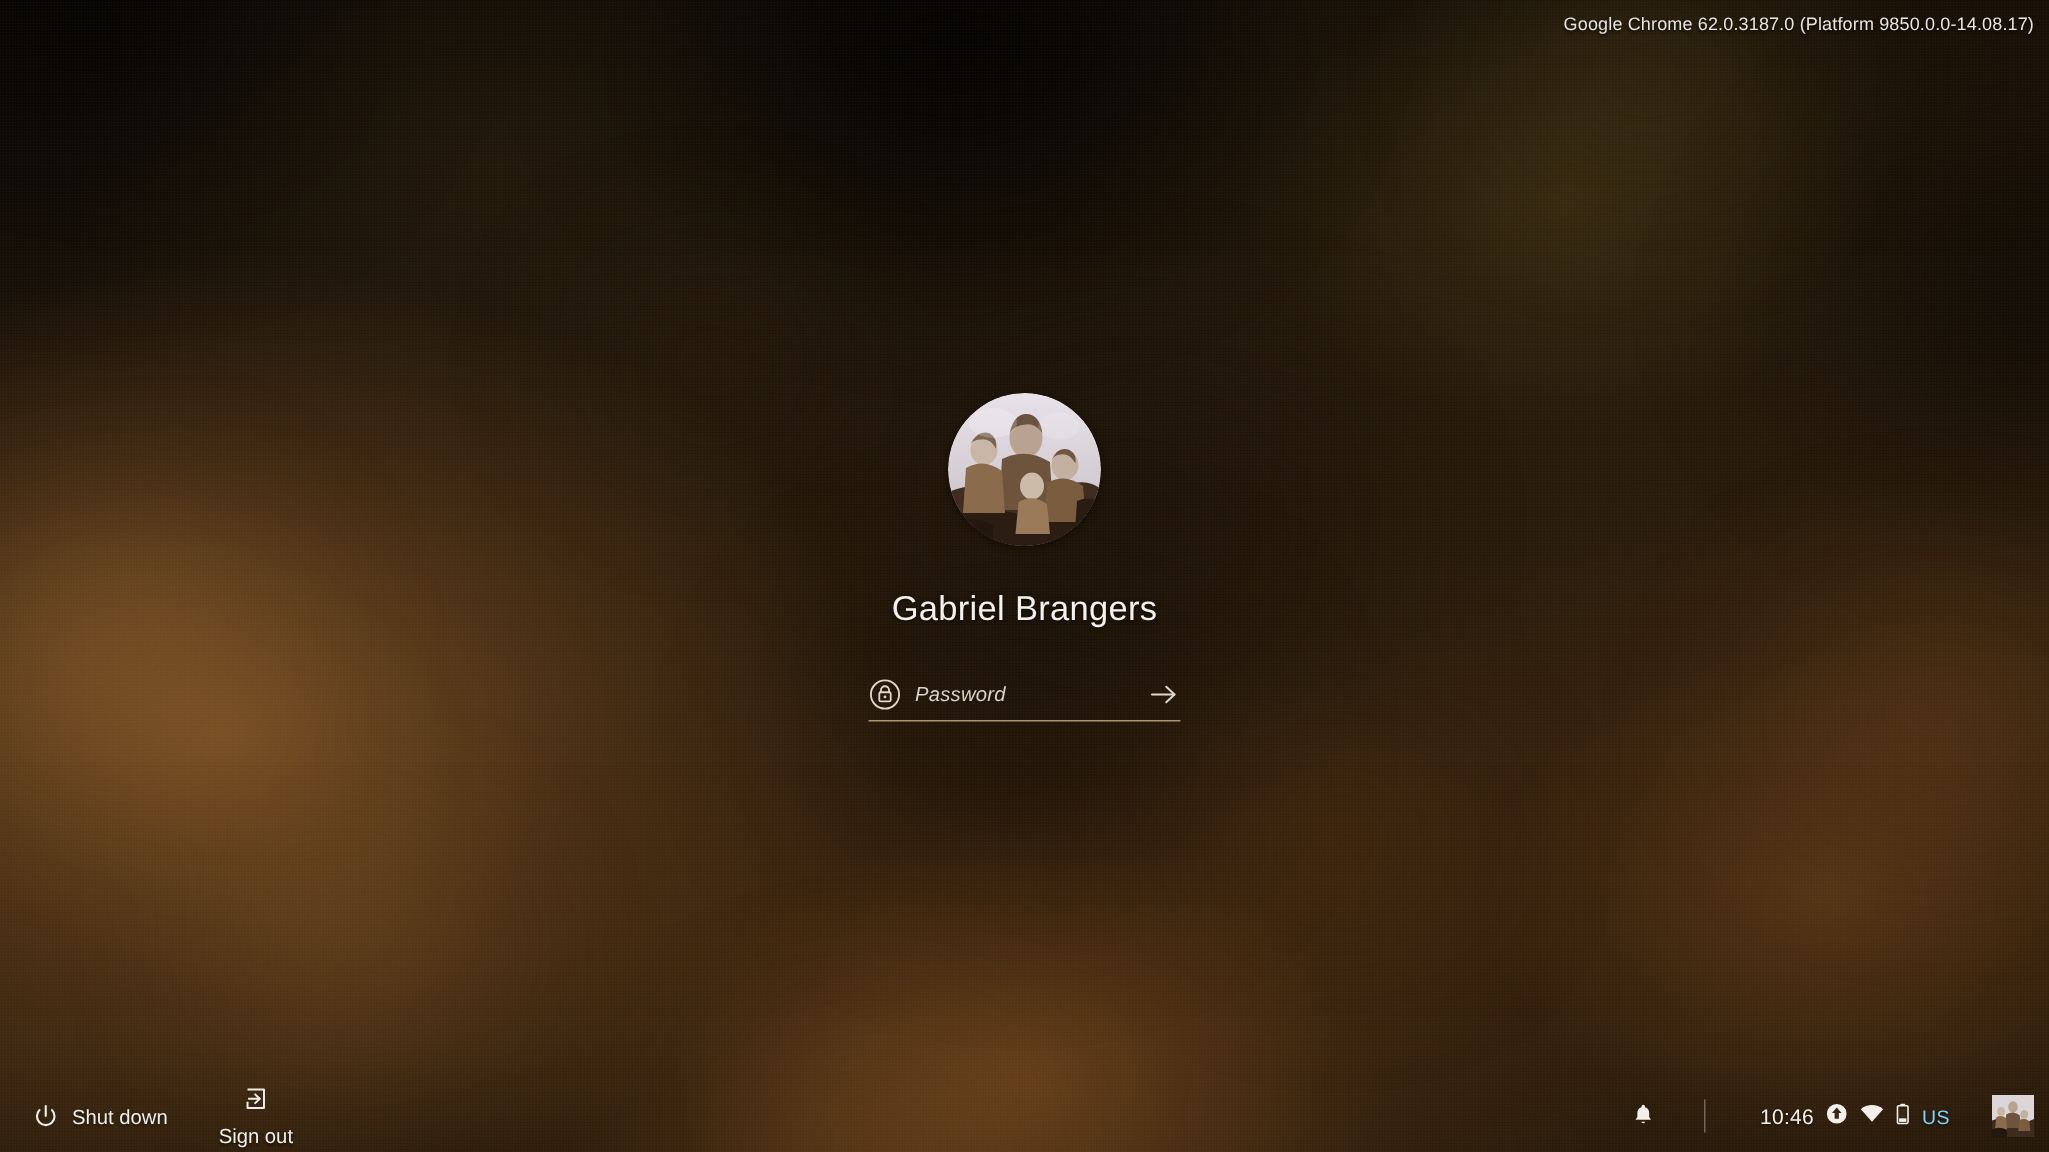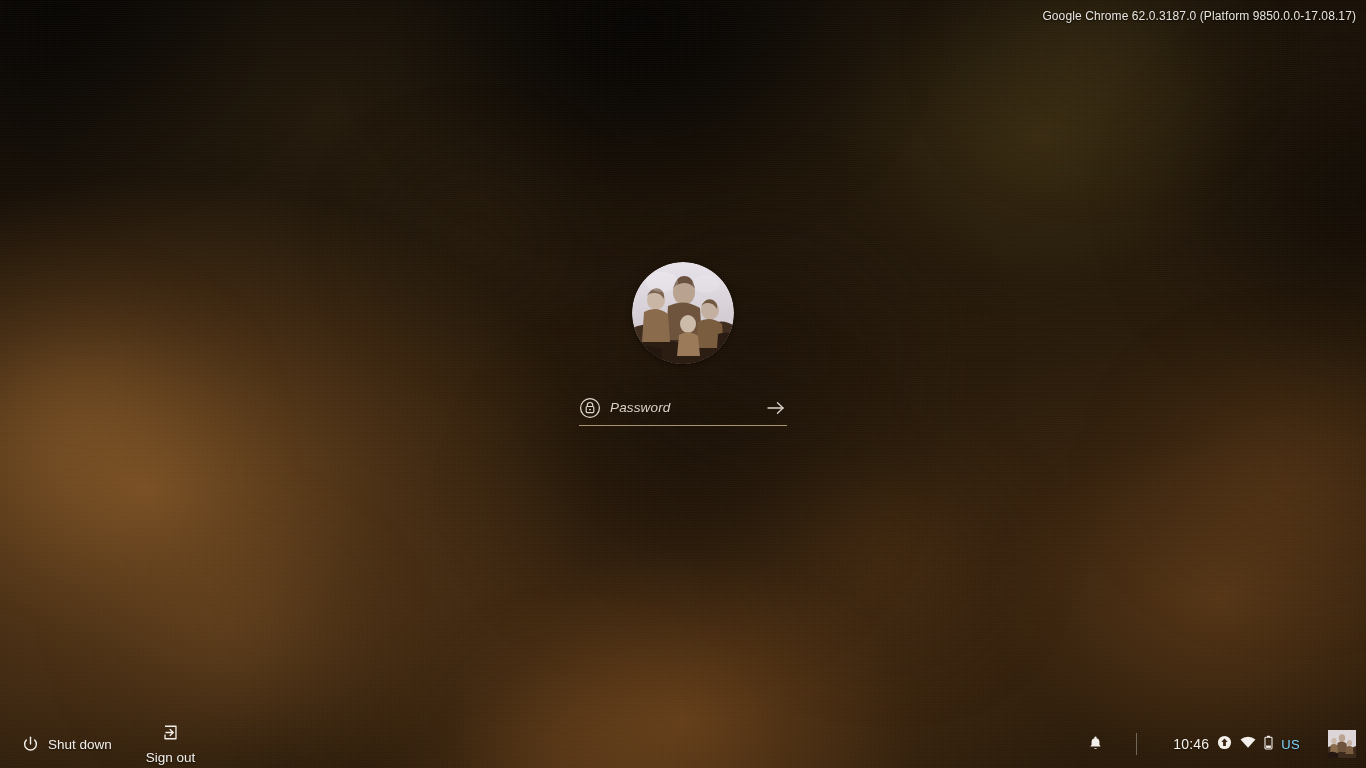--- a/index.html
+++ b/index.html
@@ -199,21 +199,21 @@
 
 <div id="screen">
 
   <div class="wallpaper">
     <div class="wp-layer wp-base"></div>
     <div class="wp-layer wp-blobs"></div>
     <div class="wp-layer wp-dark"></div>
     <div class="wp-layer wp-grain"></div>
   </div>
 
-  <div class="version-label">Google Chrome 62.0.3187.0 (Platform 9850.0.0-17.08.17)</div>
+  <div class="version-label">Google Chrome 62.0.3187.0 (Platform 9850.0.0-14.08.17)</div>
 
   <div class="pod">
 
     <div class="avatar">
       <svg viewBox="0 0 102 102" xmlns="http://www.w3.org/2000/svg" aria-hidden="true">
         <defs>
           <clipPath id="avClip">
               <circle cx="51" cy="51" r="51"></circle>
             </clipPath>
           <linearGradient id="skyG" x1="0" y1="0" x2="0" y2="1">
@@ -245,20 +245,21 @@
 
           <path d="M0 88 Q14 80 30 88 L30 102 L0 102 Z" fill="#241710"></path>
           <path d="M86 72 Q96 68 102 74 L102 102 L84 102 Z" fill="#2a1c12"></path>
 
           <ellipse cx="30" cy="20" rx="16" ry="10" fill="#ffffff" opacity="0.22"></ellipse>
           <ellipse cx="74" cy="22" rx="14" ry="9" fill="#ffffff" opacity="0.16"></ellipse>
         </g>
       </svg>
     </div>
 
+    <div class="user-name">Gabriel Brangers</div>
 
     <div class="password-row">
       <span class="lock-icon">
         <svg width="22" height="22" viewBox="0 0 22 22" xmlns="http://www.w3.org/2000/svg" aria-hidden="true">
           <circle cx="11" cy="11" r="9.4" fill="none" stroke="#e9e2d6" stroke-width="1.25"></circle>
           <path d="M8.3 9.6 V8.2 a2.7 2.7 0 0 1 5.4 0 V9.6" fill="none" stroke="#e9e2d6" stroke-width="1.2"></path>
           <rect x="7.2" y="9.5" width="7.6" height="6.1" rx="1" fill="none" stroke="#e9e2d6" stroke-width="1.2"></rect>
           <circle cx="11" cy="12.6" r="0.95" fill="#e9e2d6"></circle>
         </svg>
       </span>

